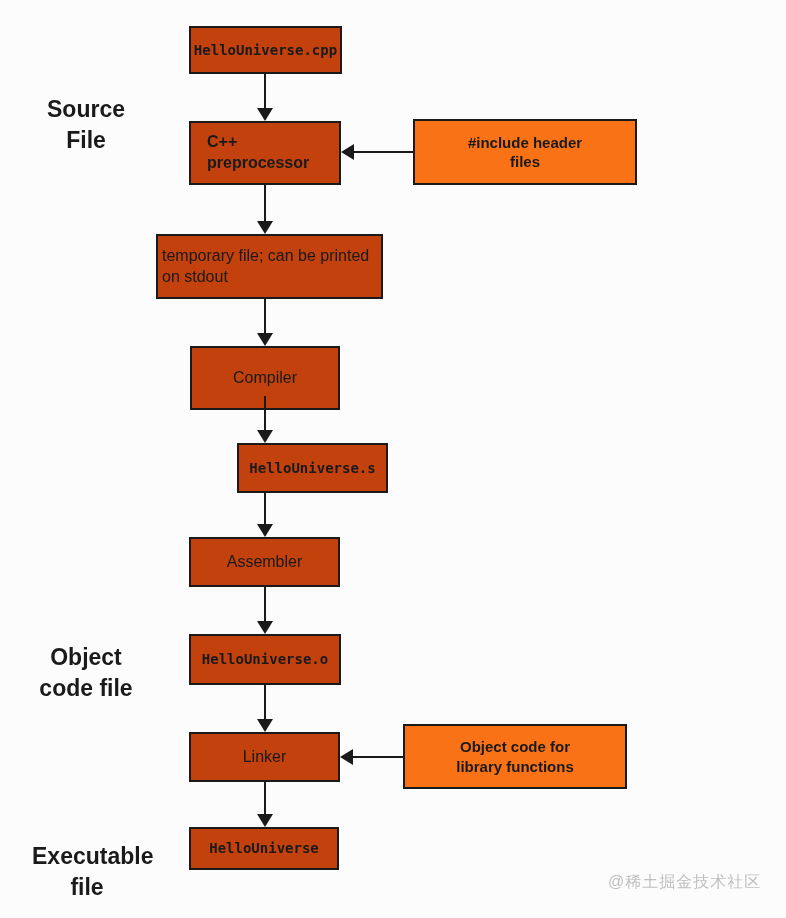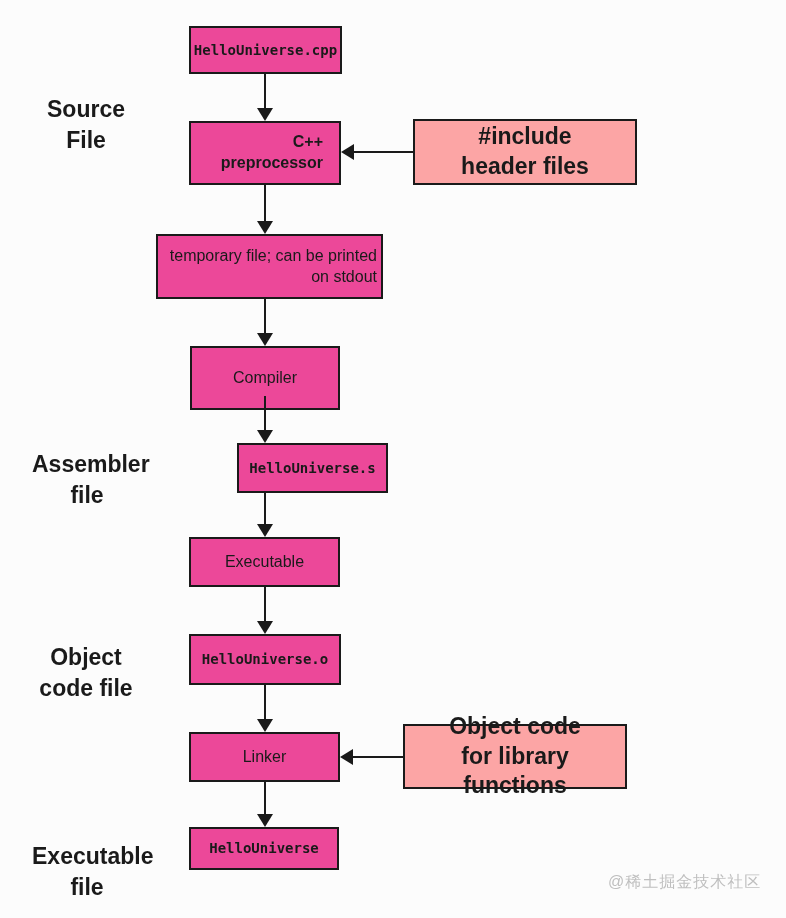--- a/index.html
+++ b/index.html
@@ -7,45 +7,45 @@
   .canvas {
     position: relative;
     width: 786px;
     height: 918px;
     background: #fcfcfc;
     color: #1a1a1a;
     overflow: hidden;
   }
   .node {
     position: absolute;
-    background: #ec4899;
+    background: #c2410c;
     border: 2px solid #1a1a1a;
     display: flex;
     align-items: center;
     justify-content: center;
-    text-align: right;
+    text-align: left;
     font-size: 16px;
     line-height: 1.3;
   }
   .node.mono {
     font-family: "DejaVu Sans Mono", "Liberation Mono", monospace;
     font-weight: bold;
     font-size: 14px;
   }
   .node.pad-narrow { padding: 0 16px; font-weight: bold; }
   .node.pad-mid { padding: 0 4px; }
   .side-box {
     position: absolute;
-    background: #fca5a5;
+    background: #f97316;
     border: 2px solid #1a1a1a;
     display: flex;
     align-items: center;
     justify-content: center;
     text-align: center;
-    font-size: 23px;
+    font-size: 15px;
     font-weight: bold;
     line-height: 1.3;
     padding: 0 38px;
   }
   .stage-label {
     position: absolute;
     width: 110px;
     text-align: center;
     font-size: 23px;
     font-weight: bold;
@@ -86,35 +86,34 @@
     color: #bfbfbf;
     letter-spacing: 1px;
   }
 </style>
 </head>
 <body>
 
 <div class="canvas">
 
   <div class="stage-label" style="left:31px; top:94px;">Source File</div>
-  <div class="stage-label" style="left:32px; top:449px;">Assembler file</div>
   <div class="stage-label" style="left:31px; top:642px;">Object code file</div>
   <div class="stage-label" style="left:32px; top:841px;">Executable file</div>
 
   <div class="node mono" style="left:189px; top:26px; width:153px; height:48px;">HelloUniverse.cpp</div>
 
   <div class="node pad-narrow" style="left:189px; top:121px; width:152px; height:64px;">C++ preprocessor</div>
 
   <div class="node pad-mid" style="left:156px; top:234px; width:227px; height:65px;">temporary file; can be printed on stdout</div>
 
   <div class="node" style="left:190px; top:346px; width:150px; height:64px;">Compiler</div>
 
   <div class="node mono" style="left:189px; top:443px; width:151px; height:50px;margin-left:48px;">HelloUniverse.s</div>
 
-  <div class="node" style="left:189px; top:537px; width:151px; height:50px;">Executable</div>
+  <div class="node" style="left:189px; top:537px; width:151px; height:50px;">Assembler</div>
 
   <div class="node mono" style="left:189px; top:634px; width:152px; height:51px;">HelloUniverse.o</div>
 
   <div class="node" style="left:189px; top:732px; width:151px; height:50px;">Linker</div>
 
   <div class="node mono" style="left:189px; top:827px; width:150px; height:43px;">HelloUniverse</div>
 
   <div class="side-box" style="left:413px; top:119px; width:224px; height:66px;">#include header files</div>
 
   <div class="side-box" style="left:403px; top:724px; width:224px; height:65px;">Object code for library functions</div>

